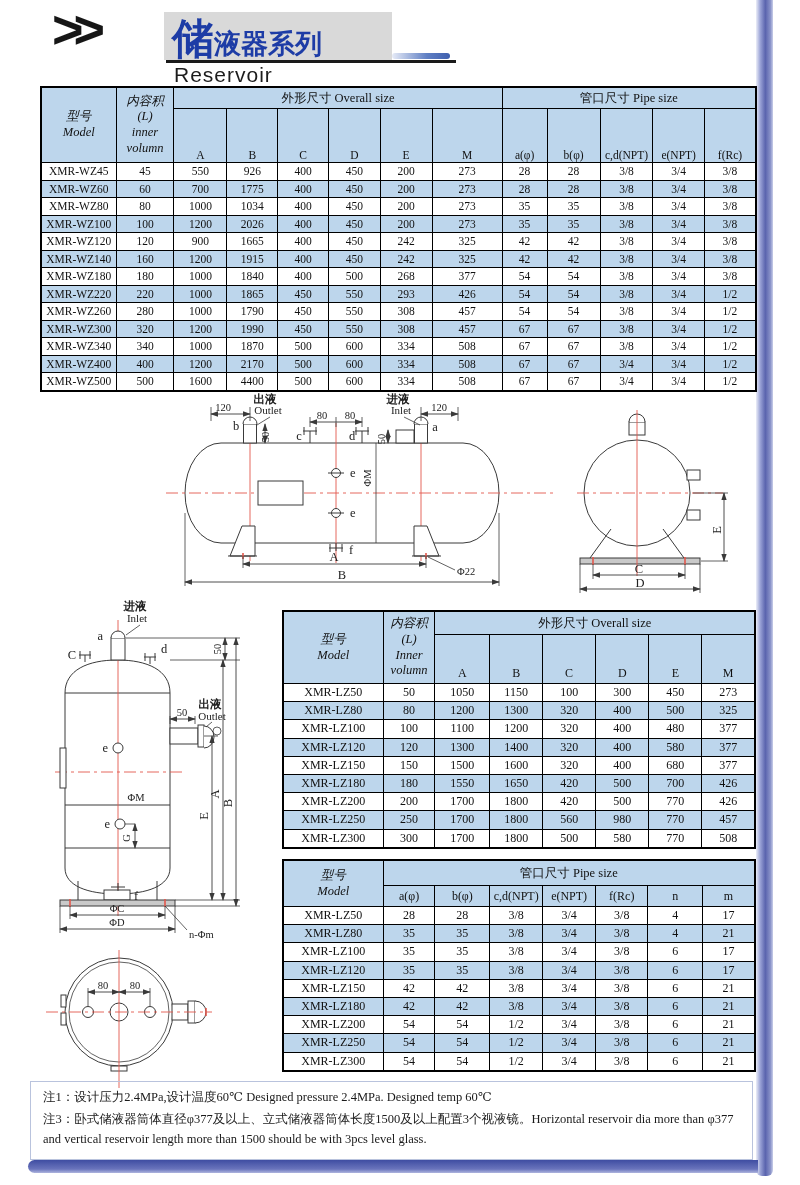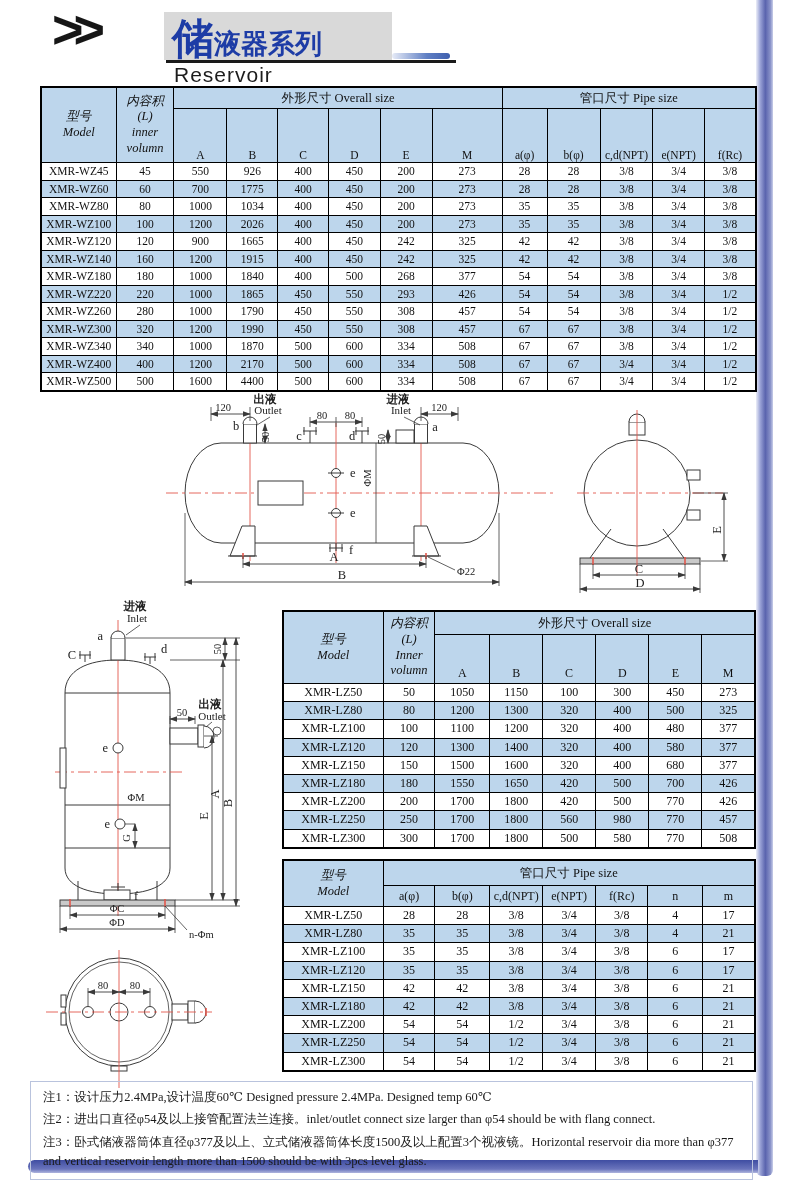--- a/index.html
+++ b/index.html
@@ -50,21 +50,21 @@
   .redd{stroke:#e2574c;stroke-width:.9;fill:none;stroke-dasharray:12 4 3 4;}
   .redt{stroke:#e2574c;stroke-width:1.6;fill:none;}
   .dim{stroke:#3a3a3a;stroke-width:.9;fill:none;}
   .gray{fill:#c9c9c9;stroke:#3a3a3a;stroke-width:1;}
   text{font-family:"Liberation Serif","DejaVu Serif",serif;fill:#222;}
   .dt{font-size:10.5px;}
   .lbl{font-size:12.5px;}
   .zh{font-size:11.5px;font-weight:bold;}
   .en{font-size:11px;}
   
-  .notes{position:absolute;left:30px;top:1081px;width:723px;height:99px;border:1px solid #b9c3dd;
+  .notes{position:absolute;left:30px;top:1081px;width:723px;height:79px;border:1px solid #b9c3dd;
      box-sizing:border-box;padding:6px 10px 0 12px;font-size:12.5px;line-height:1.55;color:#1a1a1a;}
   .notes p{margin:0 0 3px 0;}
 </style>
 </head>
 <body>
 
 <div class="page">
 
   <div class="frame-right"></div>
   <div class="frame-bottom"></div>
@@ -842,17 +842,16 @@
           <td>3/4</td>
           <td>3/8</td>
           <td>6</td>
           <td>21</td>
         </tr>
       </tbody>
   </table>
 
   <div class="notes">
     <p>注1：设计压力2.4MPa,设计温度60℃ Designed pressure 2.4MPa. Designed temp 60℃</p>
-    <p>注2：进出口直径φ54及以上接管配置法兰连接。inlet/outlet connect size larger than φ54 should be with flang connect.</p>
     <p>注3：卧式储液器筒体直径φ377及以上、立式储液器筒体长度1500及以上配置3个视液镜。Horizontal reservoir dia more than φ377 and vertical reservoir length more than 1500 should be with 3pcs level glass.</p>
   </div>
 
 </div>
 
 </body></html>

